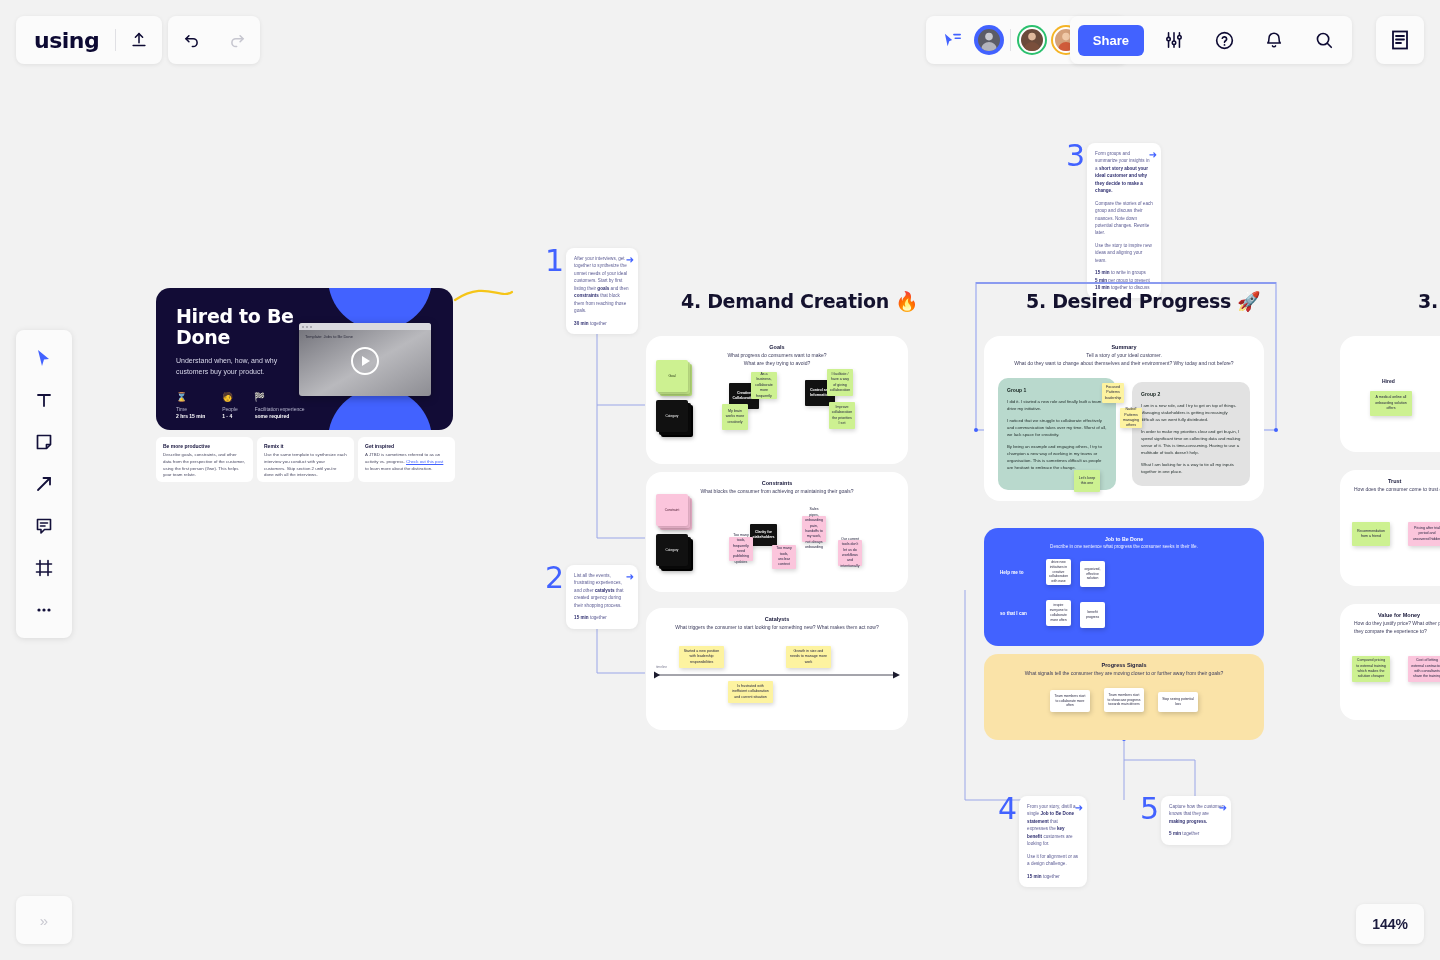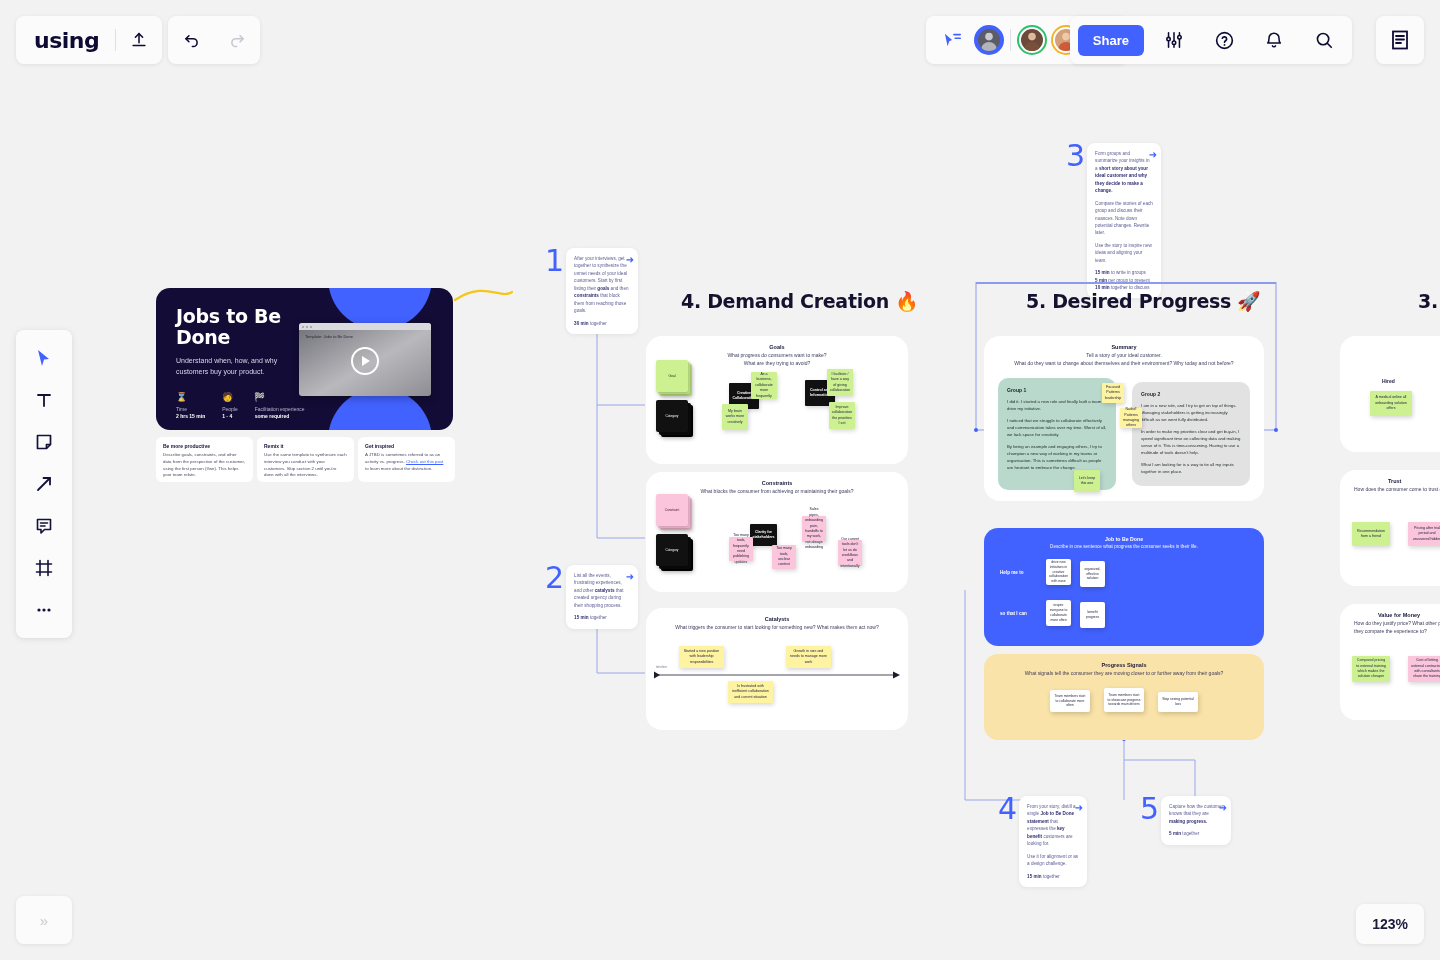--- a/index.html
+++ b/index.html
@@ -247,21 +247,21 @@
     <path d="M455 300 C 485 280, 500 300, 512 292" stroke="#f5c518" stroke-width="2.2" fill="none" stroke-linecap="round"></path>
     <path d="M382 300 C 400 320, 420 330, 430 318 C 440 306, 425 300, 420 312 C 414 327, 432 338, 448 318" stroke="#f5c518" stroke-width="2" fill="none" stroke-linecap="round"></path>
   </svg>
   <div class="dot" style="left:974px;top:428px"></div>
   <div class="dot" style="left:1274px;top:428px"></div>
   <div class="dot" style="left:1122px;top:737px"></div>
 
   <div class="tmpl-card">
     <div class="tmpl-blue-top"></div>
     <div class="tmpl-blue-bot"></div>
-    <div class="tmpl-title">Jobs to Be Done</div>
+    <div class="tmpl-title">Hired to Be Done</div>
     <div class="tmpl-sub">Understand when, how, and why customers buy your product.</div>
     <div class="tmpl-meta">
       <div>
         <div class="meta-icon">⌛</div>
         <div class="meta-lab">Time</div>
         <div class="meta-val">2 hrs 15 min</div>
       </div>
       <div>
         <div class="meta-icon">🧑</div>
         <div class="meta-lab">People</div>
@@ -629,13 +629,13 @@
   <div class="tool">
     <svg width="20" height="20" viewBox="0 0 20 20" fill="#13103a">
       <circle cx="5" cy="10" r="1.6"></circle>
         <circle cx="10" cy="10" r="1.6"></circle>
         <circle cx="15" cy="10" r="1.6"></circle>
     </svg>
   </div>
 </div>
 
 <div class="expand-btn">»</div>
-<div class="zoom-pill">123%</div>
+<div class="zoom-pill">144%</div>
 
 </body></html>

